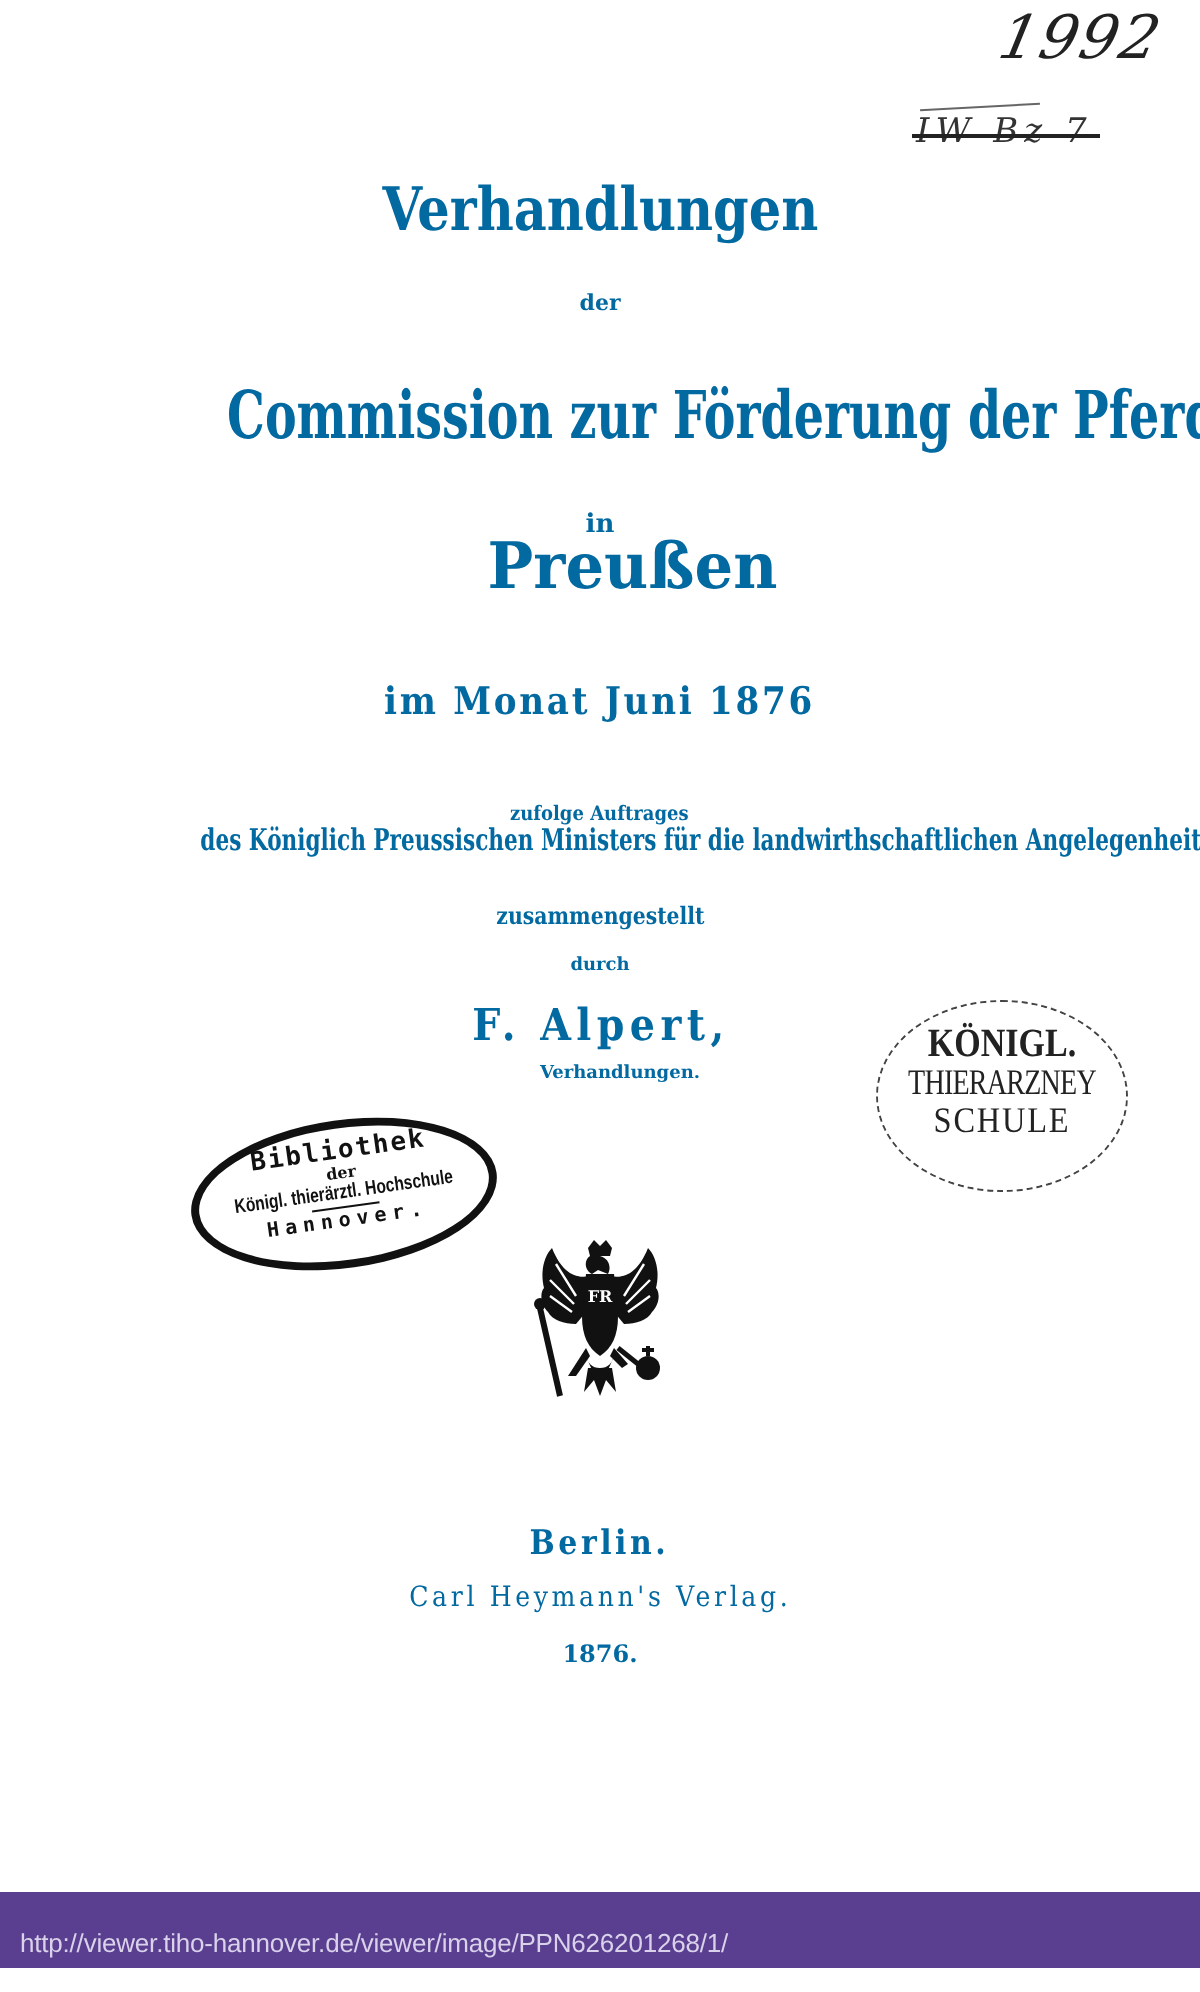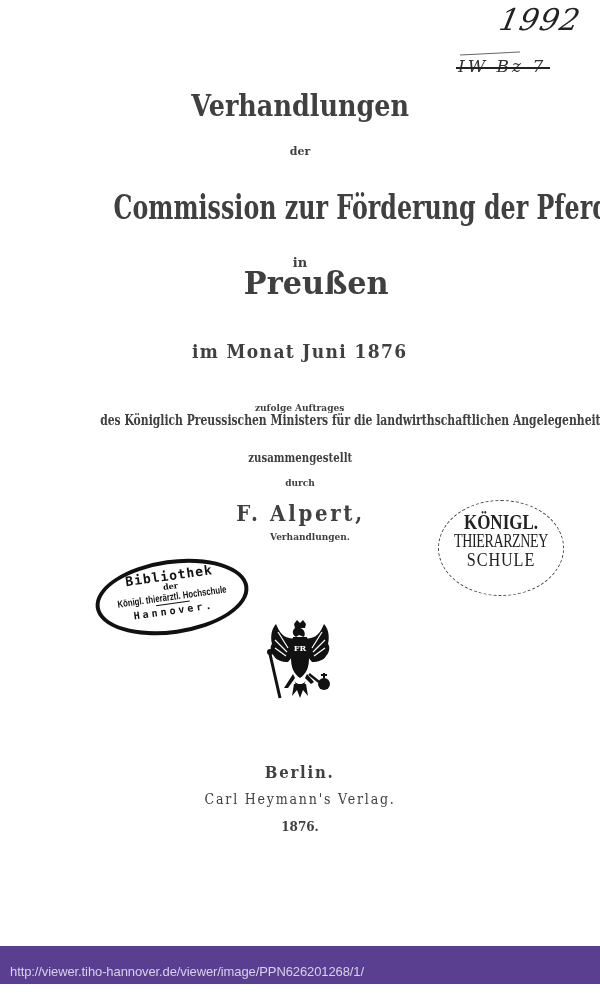--- a/index.html
+++ b/index.html
@@ -4,21 +4,21 @@
   <style>
     html, body { margin: 0; padding: 0; }
     body {
       width: 600px; height: 996px; position: relative; overflow: hidden;
       background: #ffffff; color: #0a0a0a;
       font-family: "DejaVu Serif", serif;
     }
     .page { position: absolute; left: 0; top: 0; width: 600px; height: 946px; background: #fff; }
     .line {
       position: absolute; left: 0; width: 600px; text-align: center;
-      white-space: nowrap; color: #404040;
+      white-space: nowrap; color: #0369a1;
     }
     .bl { font-family: "DejaVu Serif", serif; font-weight: bold; }
     .cond { display: inline-block; transform-origin: center; }
 
     #hw-num {
       position: absolute; left: 500px; top: 2px; font-family: "DejaVu Serif", serif;
       font-style: italic; font-size: 30px; color: #222; transform: skewX(-12deg);
       letter-spacing: 1px;
     }
     #hw-sig {

